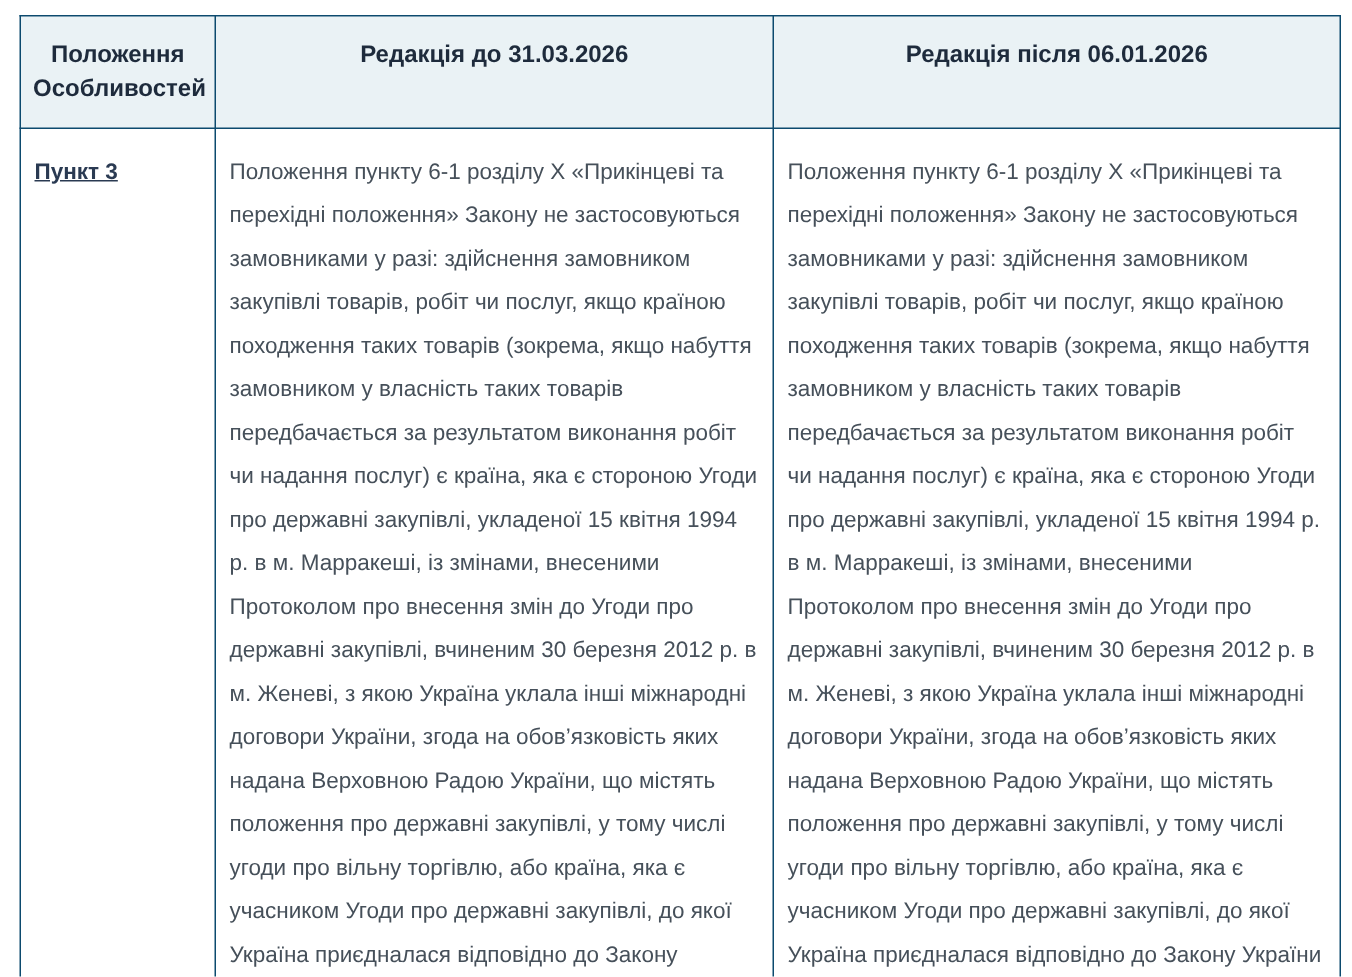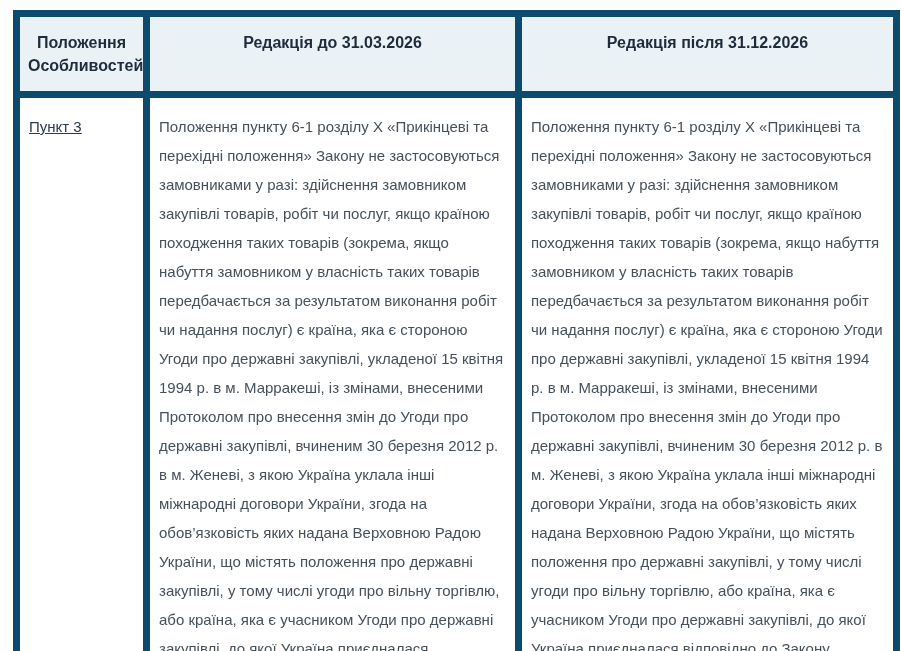--- a/index.html
+++ b/index.html
@@ -20,21 +20,21 @@
   table.compare {
     position: absolute;
     left: 13px;
     top: 10px;
     width: 880px;
     border-collapse: collapse;
     table-layout: fixed;
   }
   table.compare th,
   table.compare td {
-    border: 7px solid #0c4a6e;
+    border: 1px solid #0c4a6e;
   }
   col.c-provision { width: 130px; }
   col.c-before    { width: 372px; }
   col.c-after     { width: 378px; }
 
   th.hdr {
     background: #eaf2f5;
     color: #1e2b3c;
     font-size: 16px;
     font-weight: bold;
@@ -58,37 +58,38 @@
   }
   td.cell p:last-child {
     margin-bottom: 0;
   }
   a.item-link {
     color: #2a3a52;
     text-decoration: underline;
     font-size: 15px;
     line-height: 22px;
     cursor: pointer;
+    font-weight: bold;
   }
 </style>
 </head>
 <body>
 
 <div class="page">
   <table class="compare">
     <colgroup>
       <col class="c-provision">
       <col class="c-before">
       <col class="c-after">
     </colgroup>
     <thead>
       <tr>
         <th class="hdr">Положення Особливостей</th>
         <th class="hdr">Редакція до 31.03.2026</th>
-        <th class="hdr">Редакція після 31.12.2026</th>
+        <th class="hdr">Редакція після 06.01.2026</th>
       </tr>
     </thead>
     <tbody>
       <tr>
         <td class="cell">
           <a class="item-link">Пункт 3</a>
         </td>
         <td class="cell">
           <p>Положення пункту 6-1 розділу X «Прикінцеві та перехідні положення» Закону не застосовуються замовниками у разі: здійснення замовником закупівлі товарів, робіт чи послуг, якщо країною походження таких товарів (зокрема, якщо набуття замовником у власність таких товарів передбачається за результатом виконання робіт чи надання послуг) є країна, яка є стороною Угоди про державні закупівлі, укладеної 15 квітня 1994 р. в м. Марракеші, із змінами, внесеними Протоколом про внесення змін до Угоди про державні закупівлі, вчиненим 30 березня 2012 р. в м. Женеві, з якою Україна уклала інші міжнародні договори України, згода на обов’язковість яких надана Верховною Радою України, що містять положення про державні закупівлі, у тому числі угоди про вільну торгівлю, або країна, яка є учасником Угоди про державні закупівлі, до якої Україна приєдналася відповідно до Закону України «Про приєднання України до Угоди про державні закупівлі»;</p>
 

